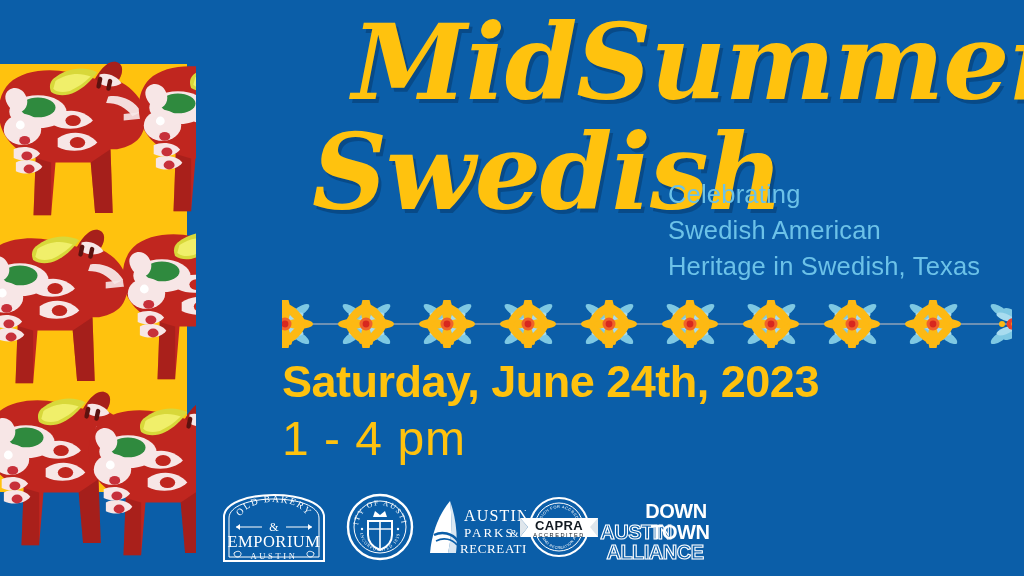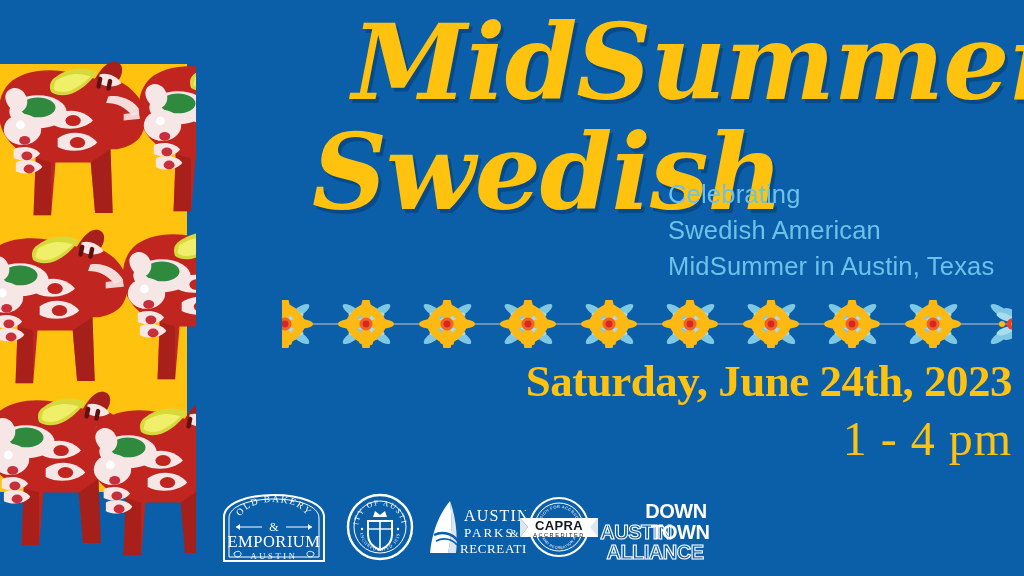--- a/index.html
+++ b/index.html
@@ -33,21 +33,21 @@
     position:absolute;left:368px;top:162px;width:350px;
     color:#6cc2e8;font-size:25.5px;line-height:1.42;font-weight:400;
     letter-spacing:.2px;
   }
   #subtitle div{white-space:nowrap;}
 
   
   #divider{position:absolute;left:282px;top:300px;width:730px;height:48px;}
 
   
-  #date-block{position:absolute;left:282px;top:358px;width:730px;text-align:right;color:#ffc20e;font-family:Liberation Serif, serif;}
+  #date-block{position:absolute;left:282px;top:358px;width:730px;text-align:left;color:#ffc20e;}
   #date-line{font-size:45px;font-weight:700;letter-spacing:-.5px;line-height:1.05;}
   #time-line{font-size:48px;font-weight:400;letter-spacing:1px;line-height:1.25;margin-top:4px;}
 
   
   #logo-strip{position:absolute;left:200px;top:487px;width:824px;height:85px;}
   .logo{position:absolute;top:0;height:80px;}
 
   #ada-text{
     position:absolute;left:718px;top:505px;width:300px;
     font-family:"Liberation Serif", serif;
@@ -128,21 +128,21 @@
         <use href="#dala-horse"></use>
       </svg>
   </div>
 
   <div id="title-block">
     <div id="line-mid" class="script">MidSummer</div>
     <div id="line-fest" class="script">Swedish</div>
     <div id="subtitle">
       <div>Celebrating</div>
       <div>Swedish American</div>
-      <div>MidSummer in Austin, Texas</div>
+      <div>Heritage in Swedish, Texas</div>
     </div>
   </div>
 
   <svg id="divider" viewBox="0 0 730 48" preserveAspectRatio="none">
     <defs>
       <g id="leafspray">
         <g fill="#7ec8e3">
           <ellipse cx="-4" cy="-13" rx="11" ry="4.2" transform="rotate(-34 -4 -13)"></ellipse>
           <ellipse cx="-17" cy="-9" rx="11" ry="4.2" transform="rotate(-34 -17 -9)"></ellipse>
           <ellipse cx="-30" cy="-5" rx="10" ry="4" transform="rotate(-34 -30 -5)"></ellipse>

